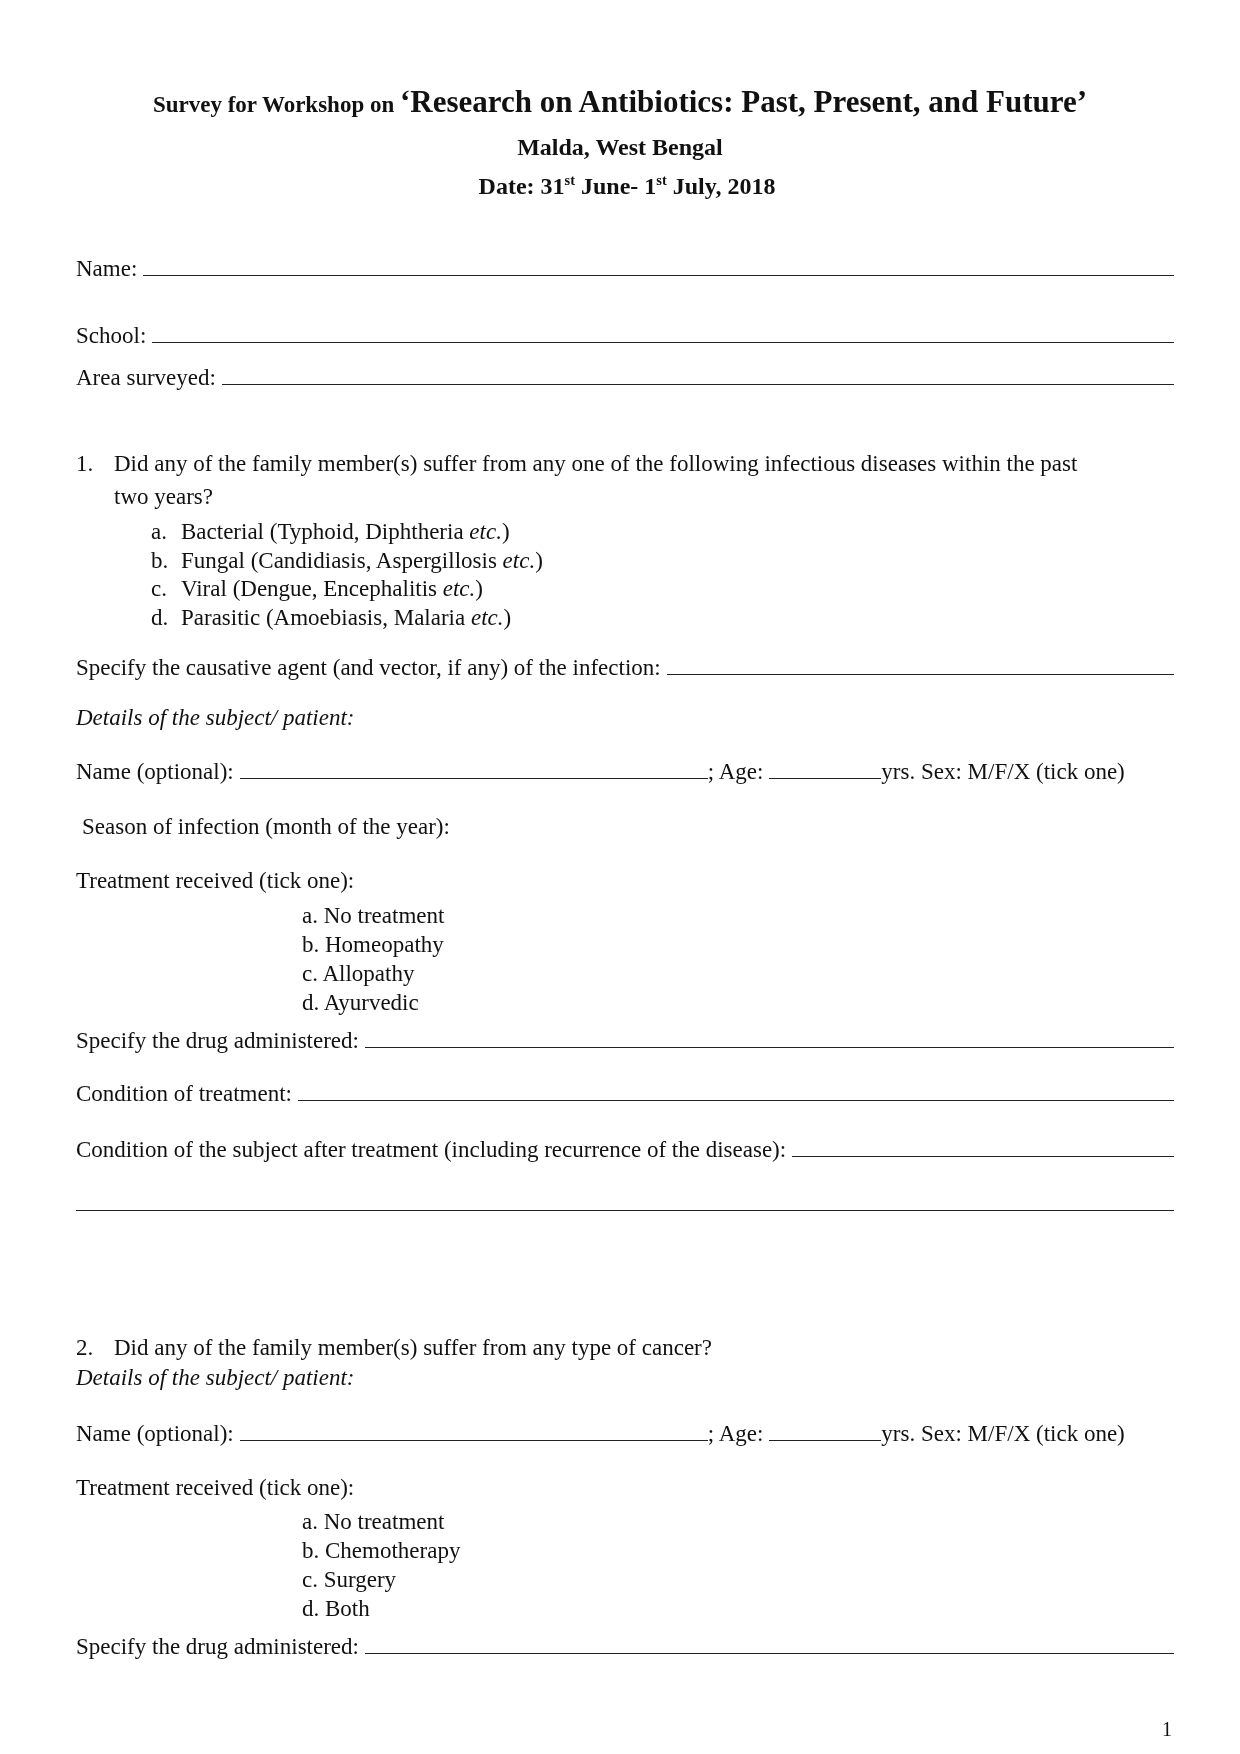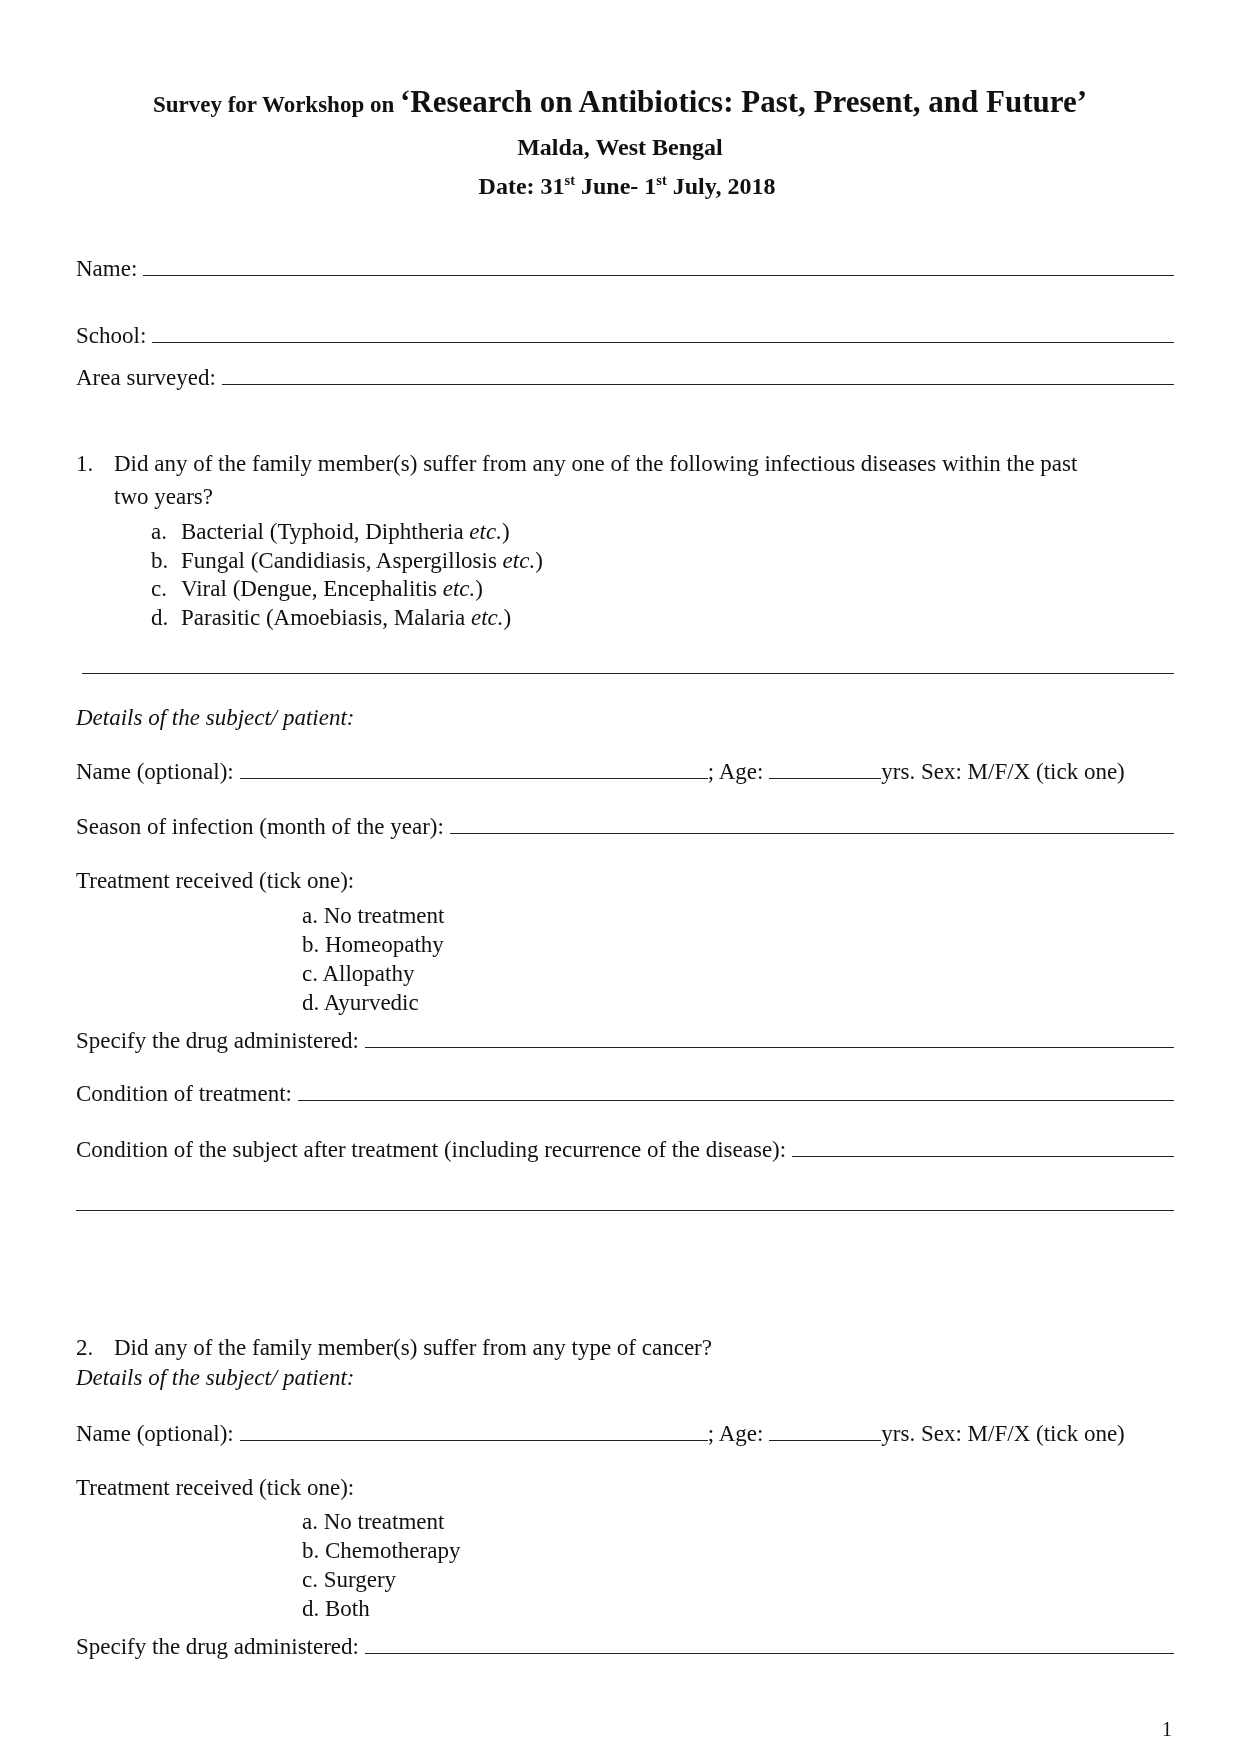--- a/index.html
+++ b/index.html
@@ -51,33 +51,34 @@
   <span class="qnum">1.</span><span>Did any of the family member(s) suffer from any one of the following infectious diseases within the past</span>
 </div>
 <div class="abs line-text" style="left:114px; top:482px;">two years?</div>
 
 <div class="opt" style="left:151px; top:517px;"><span class="letter">a.</span><span>Bacterial (Typhoid, Diphtheria </span><span class="italic">etc.</span><span>)</span></div>
 <div class="opt" style="left:151px; top:546px;"><span class="letter">b.</span><span>Fungal (Candidiasis, Aspergillosis </span><span class="italic">etc.</span><span>)</span></div>
 <div class="opt" style="left:151px; top:574px;"><span class="letter">c.</span><span>Viral (Dengue, Encephalitis </span><span class="italic">etc.</span><span>)</span></div>
 <div class="opt" style="left:151px; top:603px;"><span class="letter">d.</span><span>Parasitic (Amoebiasis, Malaria </span><span class="italic">etc.</span><span>)</span></div>
 
 <div class="row" style="top:653px;">
+  <span>Specify the causative agent (and vector, if any) of the infection:</span>
   <span class="fill"></span>
 </div>
 <div class="abs line-text italic" style="left:76px; top:703px;">Details of the subject/ patient:</div>
 
 <div class="row" style="top:757px;">
   <span>Name (optional):</span>
   <span class="fixed" style="width:468px; margin-left:6px;"></span>
   <span>; Age:</span>
   <span class="fixed" style="width:112px; margin-left:6px;"></span>
   <span>yrs. Sex: M/F/X (tick one)</span>
 </div>
 
-<div class="row" style="top:812px;">
+<div class="row" style="top:812px;flex-direction:column;">
   <span>Season of infection (month of the year):</span>
   <span class="fill"></span>
 </div>
 
 <div class="abs line-text" style="left:76px; top:866px;">Treatment received (tick one):</div>
 <div class="opt" style="left:302px; top:901px;">a. No treatment</div>
 <div class="opt" style="left:302px; top:930px;">b. Homeopathy</div>
 <div class="opt" style="left:302px; top:959px;">c. Allopathy</div>
 <div class="opt" style="left:302px; top:988px;">d. Ayurvedic</div>
 

